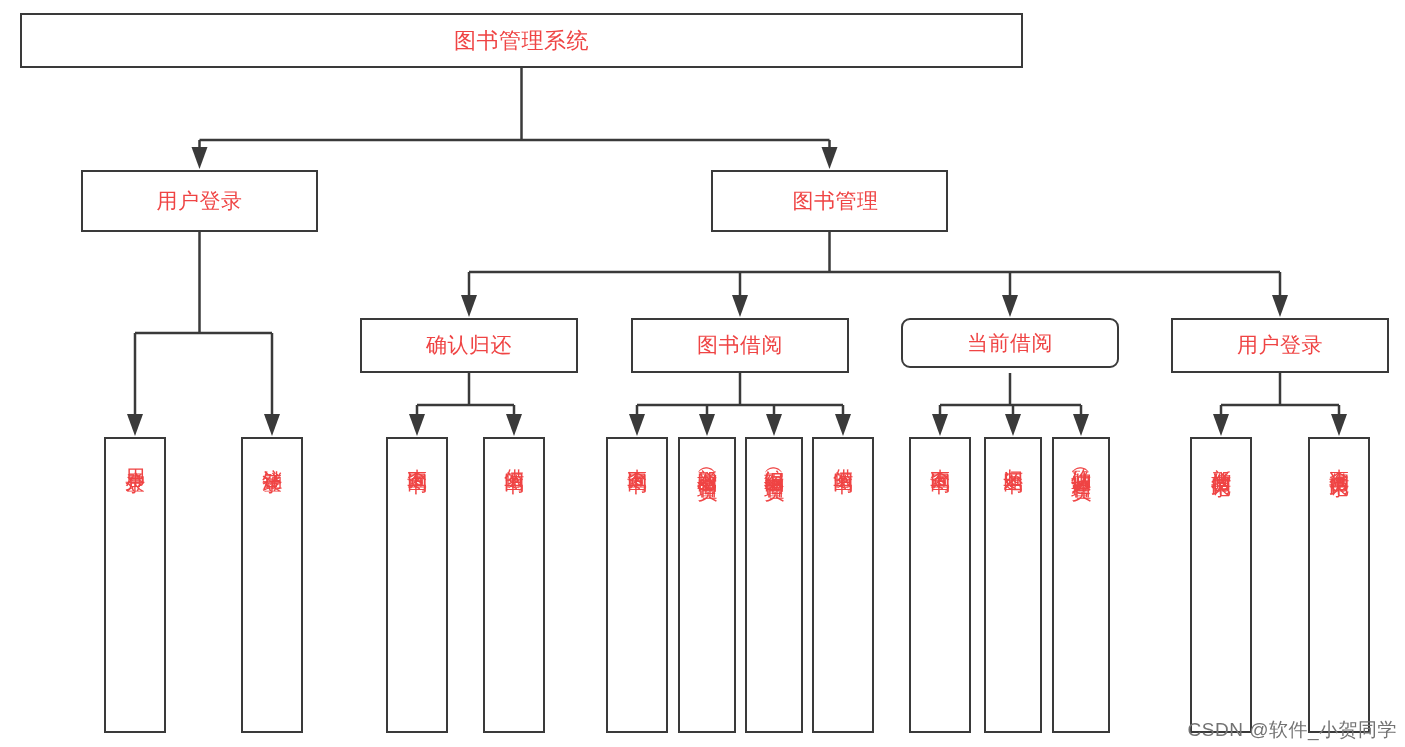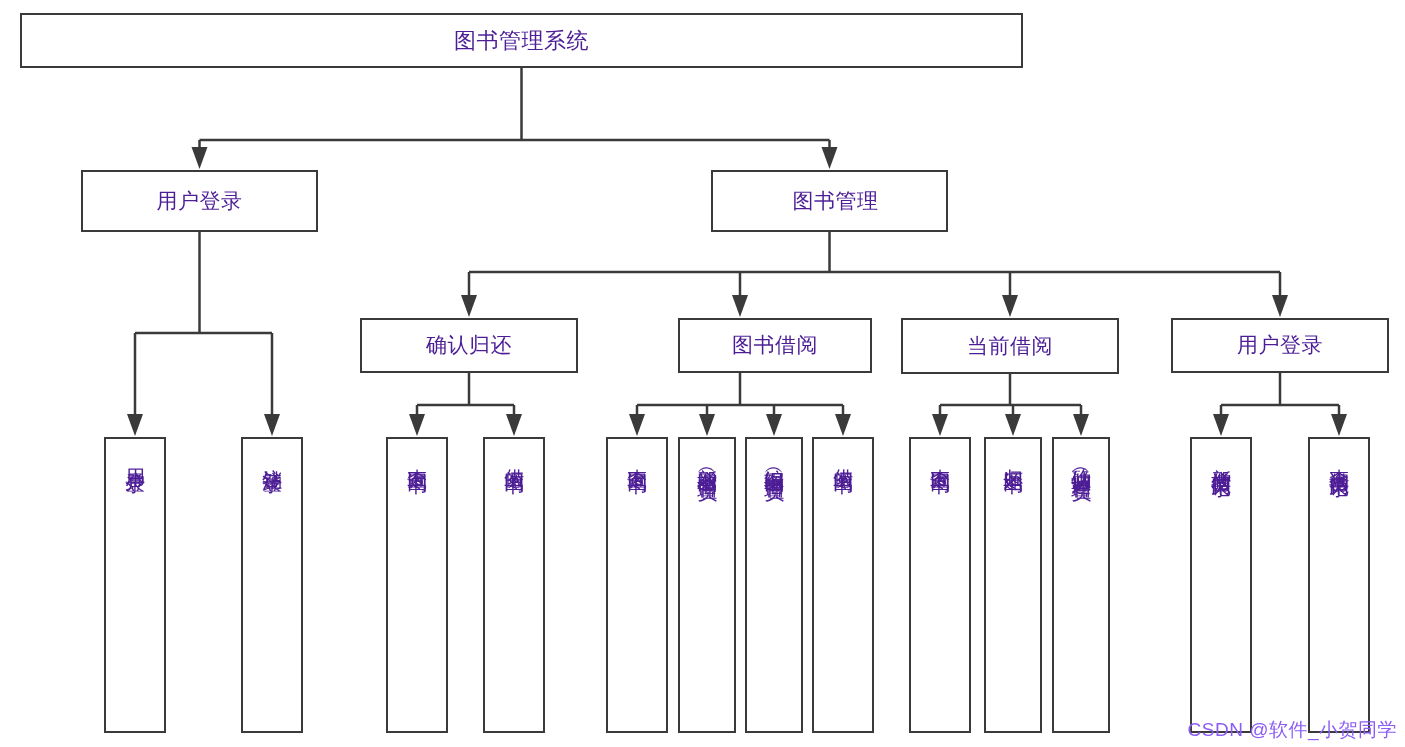--- a/index.html
+++ b/index.html
@@ -29,21 +29,21 @@
     position: absolute;
     box-sizing: border-box;
     background: #ffffff;
     border: 2px solid #3a3a3a;
     display: flex;
     align-items: center;
     justify-content: center;
     z-index: 3;
   }
   .node .label {
-    color: #4c1d95;
+    color: #ef4444;
     font-size: 21px;
     line-height: 1.18;
     letter-spacing: 0.5px;
     text-align: center;
     white-space: nowrap;
   }
   .node.vertical {
     align-items: flex-start;
     padding-top: 14px;
   }
@@ -54,21 +54,21 @@
     letter-spacing: 2px;
     font-size: 20px;
   }
   .node.root .label { font-size: 22px; }
   .node.lvl1 .label { font-size: 21px; }
   .node.lvl2 .label { font-size: 21px; }
   .watermark {
     position: absolute;
     right: 8px;
     bottom: 4px;
-    color: #8b5cf6;
+    color: #737373;
     font-size: 19px;
     letter-spacing: 0.5px;
     z-index: 5;
     white-space: nowrap;
   }
 </style>
 </head>
 <body>
 
 <div id="canvas">
@@ -135,24 +135,24 @@
   <div class="node lvl1" style="left: 81px; top: 170px; width: 237px; height: 62px;">
     <span class="label">用户登录</span>
   </div>
   <div class="node lvl1" style="left: 711px; top: 170px; width: 237px; height: 62px; padding-left: 12px;">
     <span class="label">图书管理</span>
   </div>
 
   <div class="node lvl2" style="left: 360px; top: 318px; width: 218px; height: 55px;">
     <span class="label">确认归还</span>
   </div>
-  <div class="node lvl2" style="left: 631px; top: 318px; width: 194px; height: 55px; margin-left: 47px;">
+  <div class="node lvl2" style="left: 631px; top: 318px; width: 218px; height: 55px;">
     <span class="label">图书借阅</span>
   </div>
-  <div class="node lvl2" style="left: 901px; top: 318px; width: 218px; height: 56px;">
+  <div class="node lvl2" style="left: 901px; top: 318px; width: 218px; height: 50px; border-radius: 9px;">
     <span class="label">当前借阅</span>
   </div>
   <div class="node lvl2" style="left: 1171px; top: 318px; width: 218px; height: 55px;">
     <span class="label">用户登录</span>
   </div>
 
   <div class="node vertical" style="left: 104px; top: 437px; width: 62px; height: 296px;">
     <span class="label">用户登录</span>
   </div>
   <div class="node vertical" style="left: 241px; top: 437px; width: 62px; height: 296px;">

